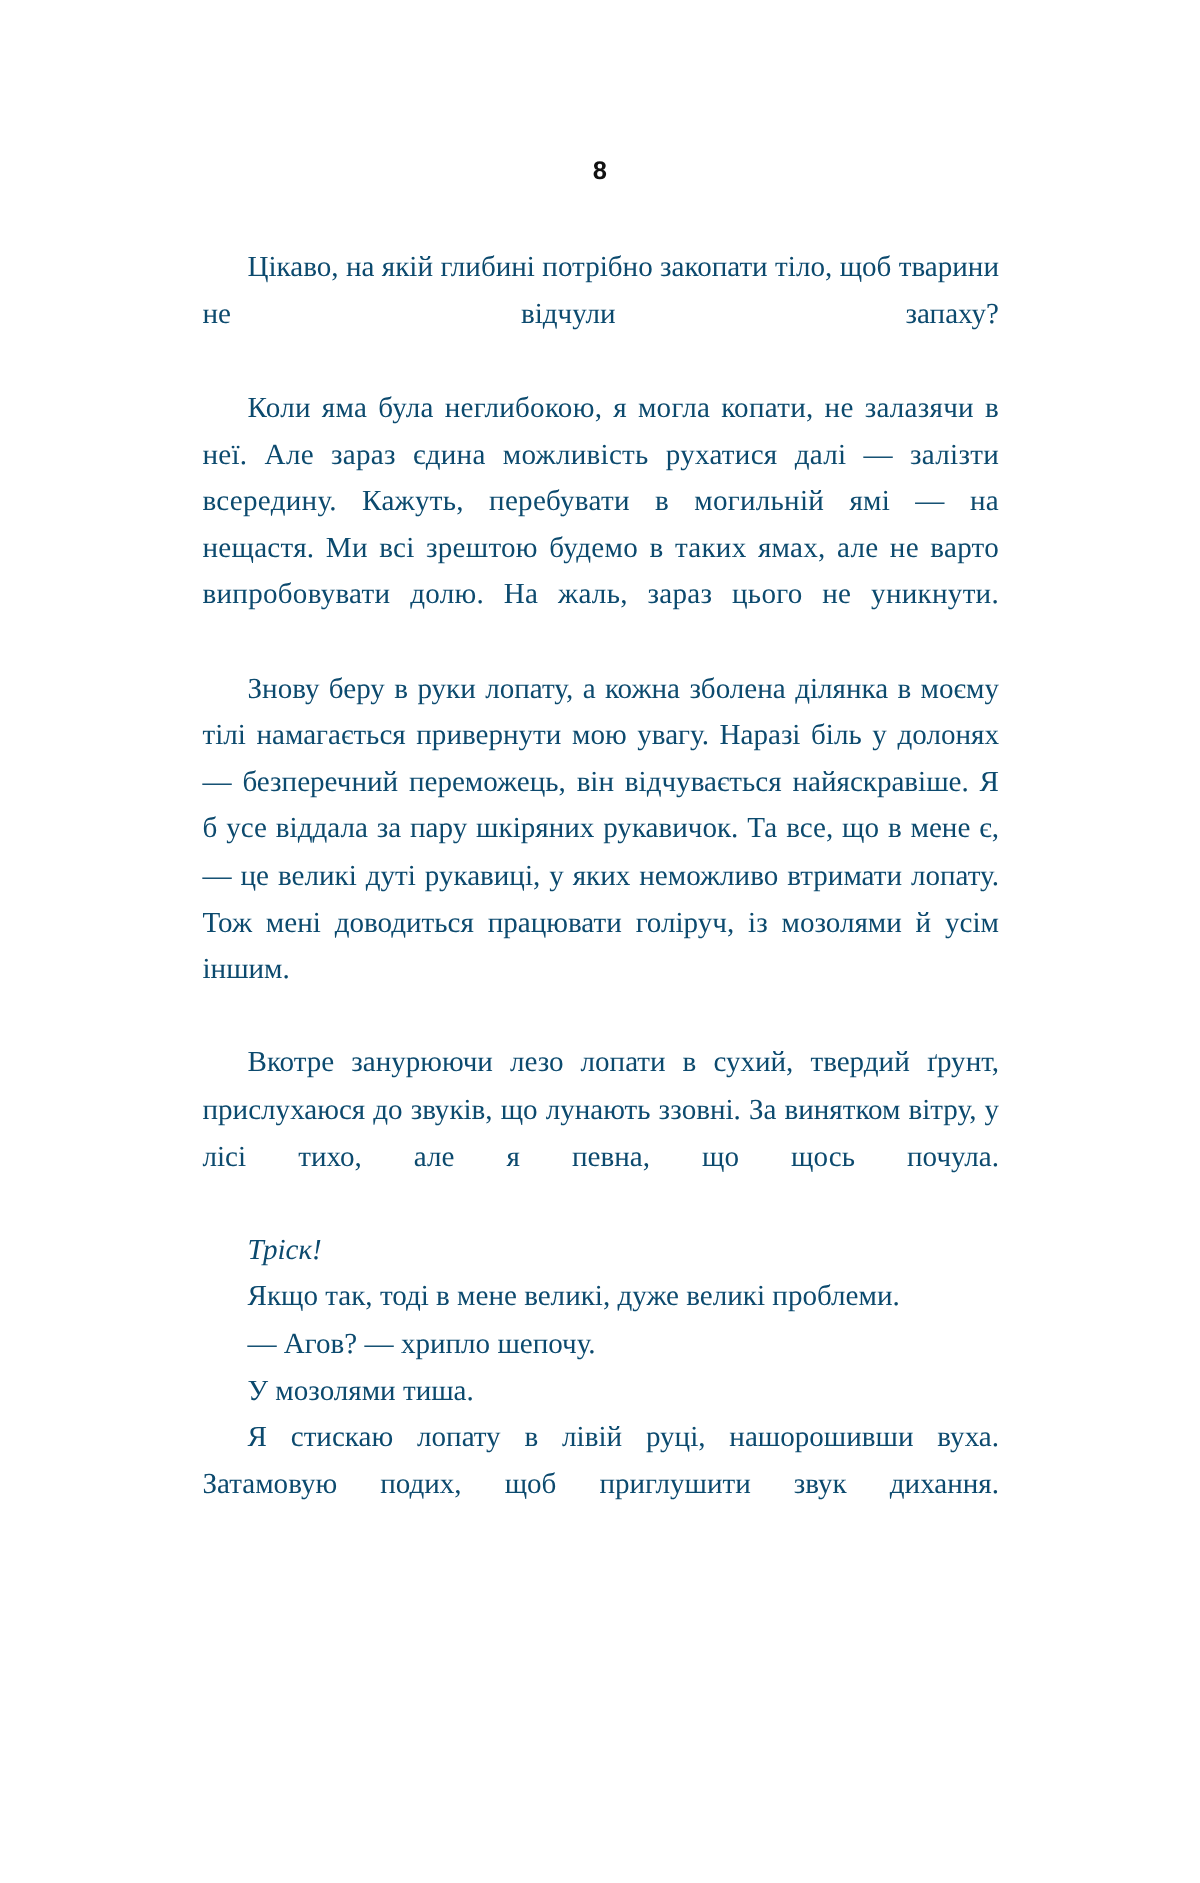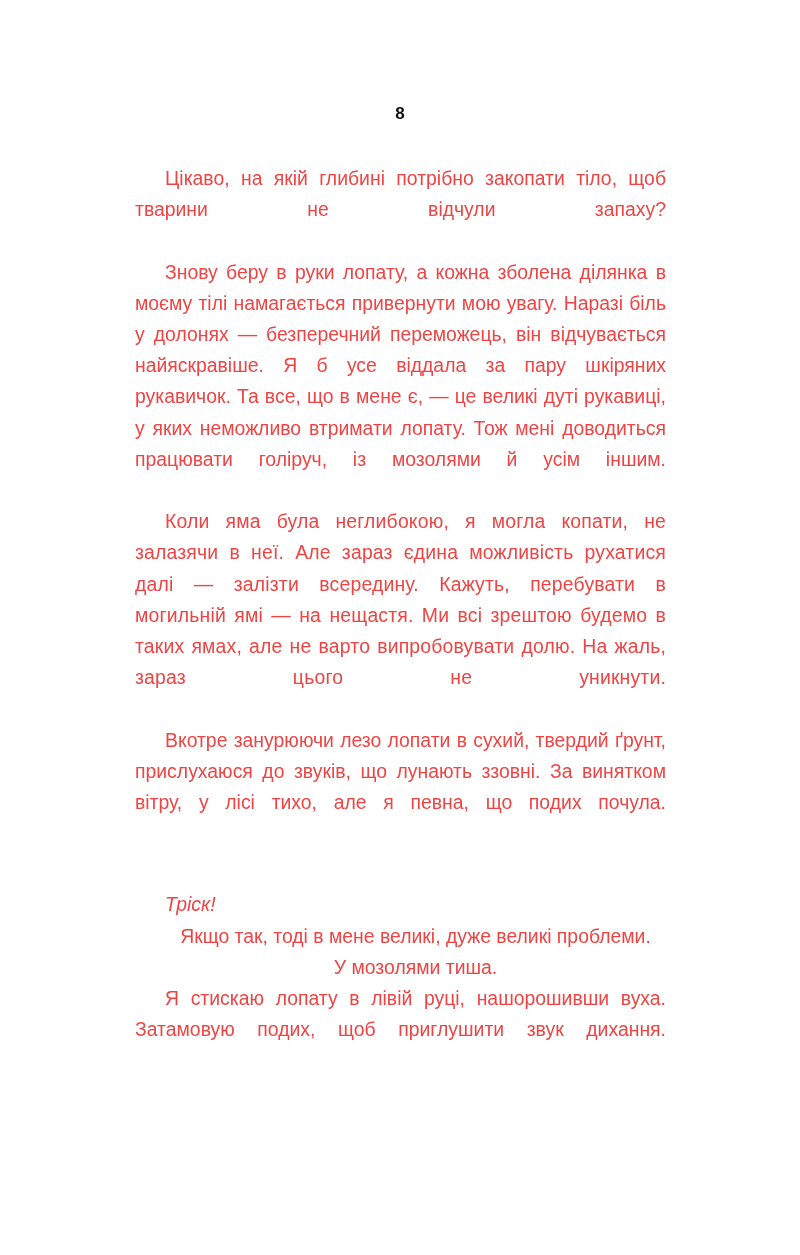--- a/index.html
+++ b/index.html
@@ -33,50 +33,49 @@
 
   .textblock {
     position: absolute;
     top: 163px;
     left: 135px;
     width: 531px;
   }
 
   p.para {
     margin: 0;
-    font-family: Liberation Sans, sans-serif;
+    font-family: Liberation Serif, serif;
     font-size: 19.4px;
     line-height: 31.2px;
-    color: #ef4444;
+    color: #0c4a6e;
     text-align: justify;
     text-indent: 30px;
     -webkit-hyphens: none;
     hyphens: none;
     word-spacing: 0px;
   }
 
   
   p.para::after {
     content: "";
     display: inline-block;
     width: 100%;
   }
 
   p.para.italic {
     font-style: italic;
     text-align: left;
-    margin-top: 40px;
   }
 
   p.para.italic::after {
     content: none;
   }
 
   p.para.noindent-dialogue {
-    text-align: center;
+    text-align: left;
   }
 
   p.para.noindent-dialogue::after {
     content: none;
   }
 
   
   p.para.loose {
     word-spacing: 1.1px;
     letter-spacing: 0.18px;
@@ -85,23 +84,24 @@
 </head>
 <body>
 
 <div class="page">
 
   <div class="folio">8</div>
 
   <div class="textblock">
 
     <p class="para">Цікаво, на якій глибині потрібно закопати тіло, щоб тварини не відчули запаху?</p>
+    <p class="para loose">Коли яма була неглибокою, я могла копати, не залазячи в неї. Але зараз єдина можливість рухатися далі — залізти всередину. Кажуть, перебувати в могильній ямі — на нещастя. Ми всі зрештою будемо в таких ямах, але не варто випробовувати долю. На жаль, зараз цього не уникнути.</p>
     <p class="para">Знову беру в руки лопату, а кожна зболена ділянка в моєму тілі намагається привернути мою увагу. Наразі біль у долонях — безперечний переможець, він відчувається найяскравіше. Я б усе віддала за пару шкіряних рукавичок. Та все, що в мене є, — це великі дуті рукавиці, у яких неможливо втримати лопату. Тож мені доводиться працювати голіруч, із мозолями й усім іншим.</p>
-    <p class="para loose">Коли яма була неглибокою, я могла копати, не залазячи в неї. Але зараз єдина можливість рухатися далі — залізти всередину. Кажуть, перебувати в могильній ямі — на нещастя. Ми всі зрештою будемо в таких ямах, але не варто випробовувати долю. На жаль, зараз цього не уникнути.</p>
-    <p class="para">Вкотре занурюючи лезо лопати в сухий, твердий ґрунт, прислухаюся до звуків, що лунають ззовні. За винятком вітру, у лісі тихо, але я певна, що подих почула.</p>
+    <p class="para">Вкотре занурюючи лезо лопати в сухий, твердий ґрунт, прислухаюся до звуків, що лунають ззовні. За винятком вітру, у лісі тихо, але я певна, що щось почула.</p>
     <p class="para italic">Тріск!</p>
     <p class="para noindent-dialogue">Якщо так, тоді в мене великі, дуже великі проблеми.</p>
+    <p class="para noindent-dialogue">— Агов? — хрипло шепочу.</p>
     <p class="para noindent-dialogue">У мозолями тиша.</p>
     <p class="para">Я стискаю лопату в лівій руці, нашорошивши вуха. Затамовую подих, щоб приглушити звук дихання.</p>
 
   </div>
 
 </div>
 
 </body></html>

